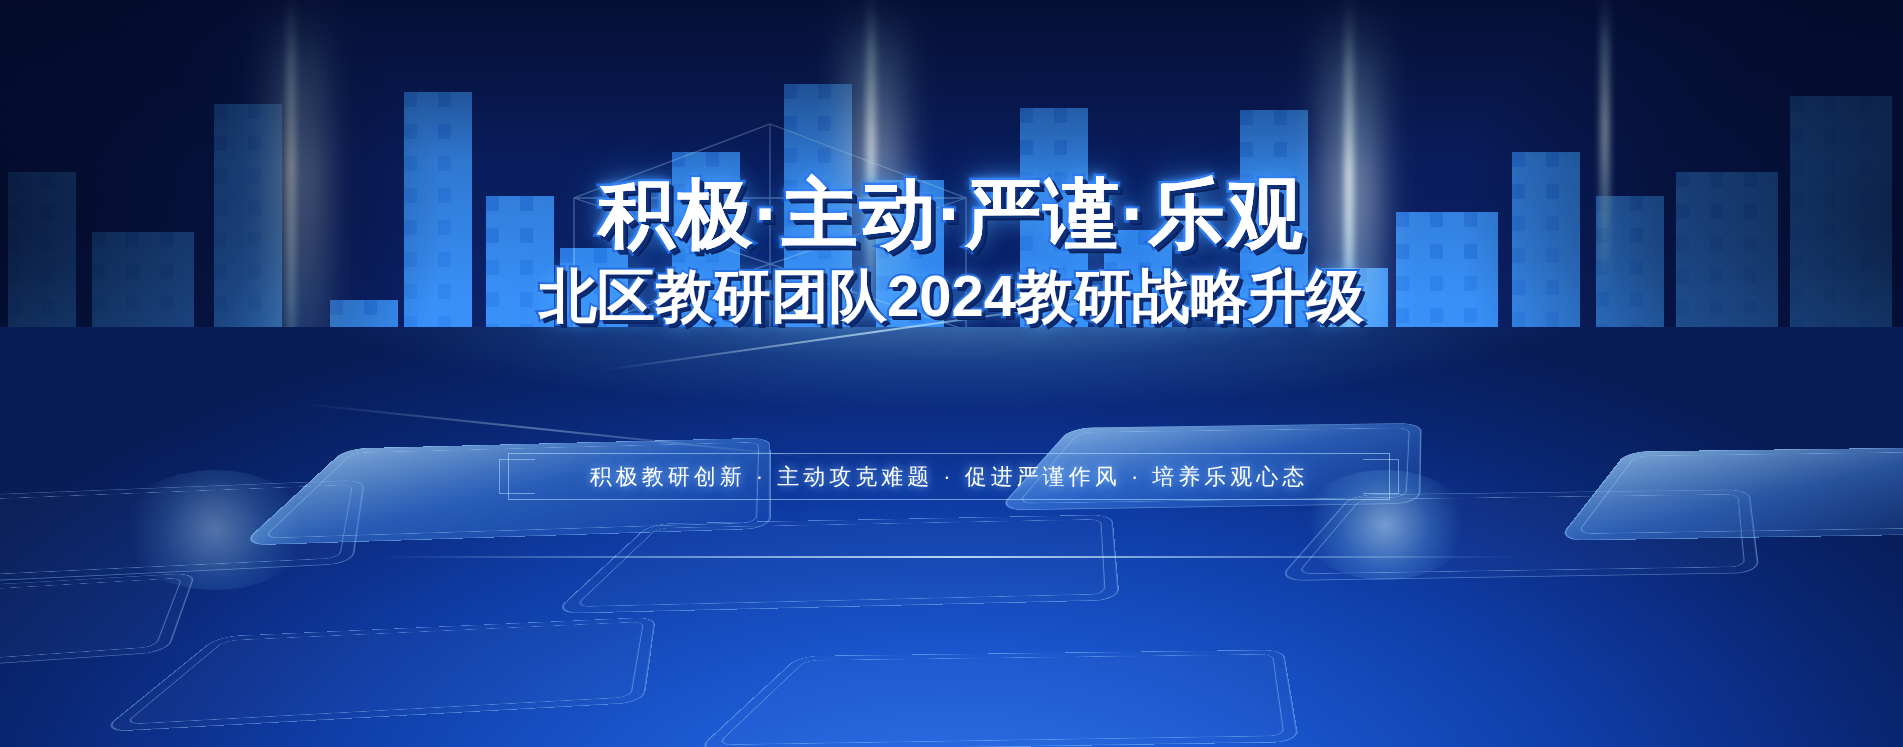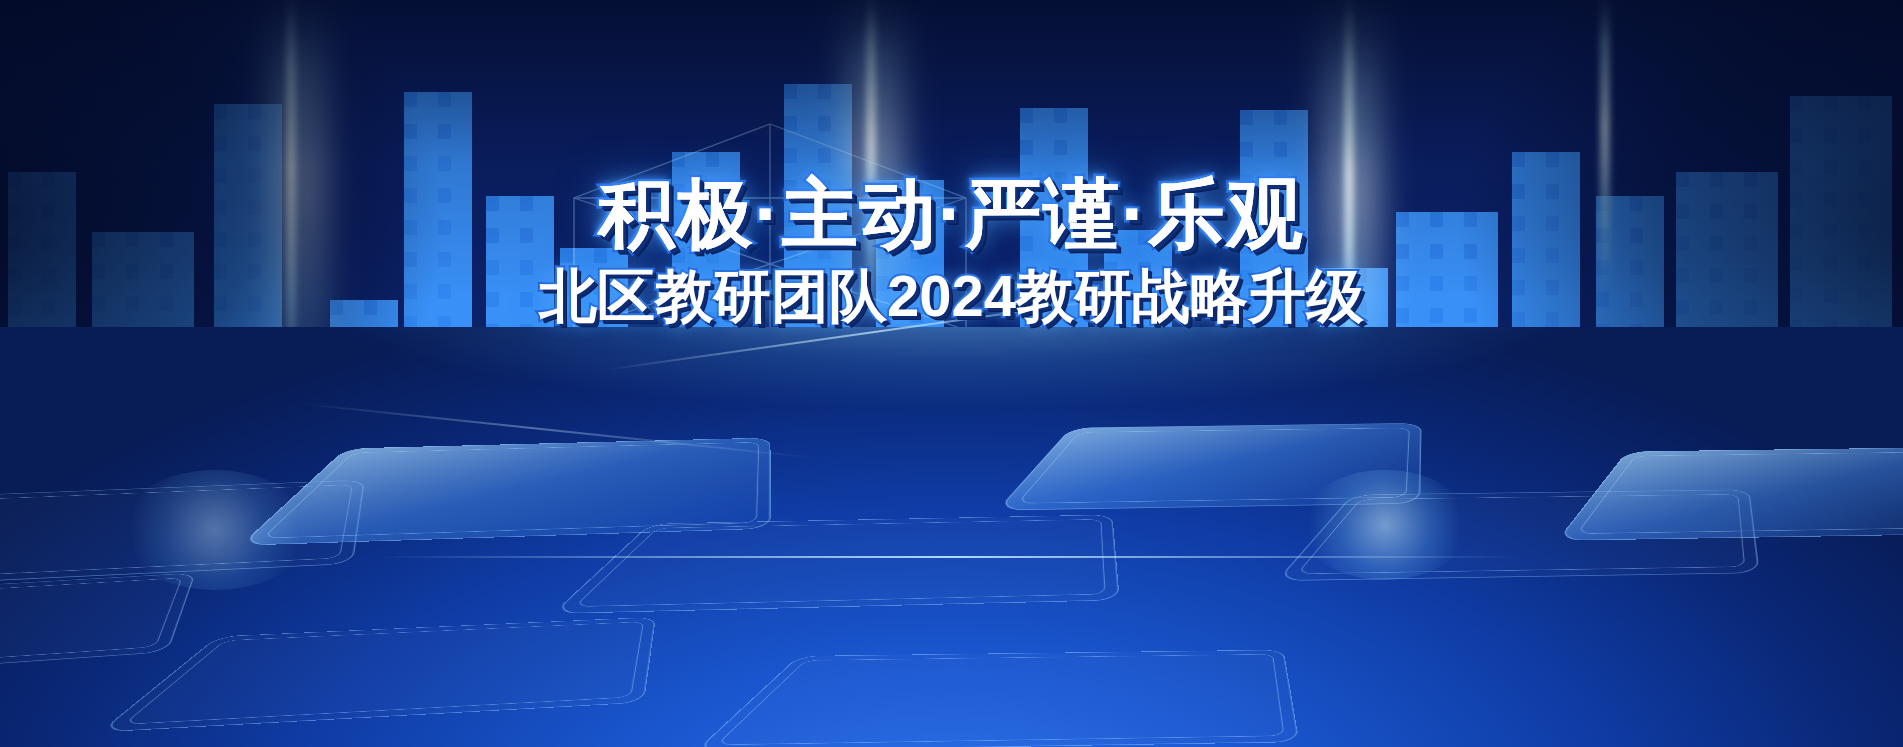--- a/index.html
+++ b/index.html
@@ -650,14 +650,20 @@
   <div class="diag" style="left:600px; top:326px; width:620px; transform:rotate(-8deg);"></div>
   <div class="diag" style="left:300px; top:430px; width:520px; transform:rotate(6deg); opacity:.5;"></div>
   <div class="orb" style="left:1300px; top:470px; width:170px; height:110px; opacity:.65;"></div>
   <div class="orb" style="left:120px; top:470px; width:190px; height:120px; opacity:.45;"></div>
 
   <div class="content">
     <div class="title-main">积极·主动·严谨·乐观</div>
     <div class="title-sub">北区教研团队2024教研战略升级</div>
   </div>
 
+  <div class="tagwrap">
+    <div class="tagframe"></div>
+    <div class="tagframe2"></div>
+    <div class="tagframe3"></div>
+    <div class="tagline">积极教研创新  ·  主动攻克难题  ·  促进严谨作风  ·  培养乐观心态</div>
+  </div>
 
 </div>
 
 </body></html>

